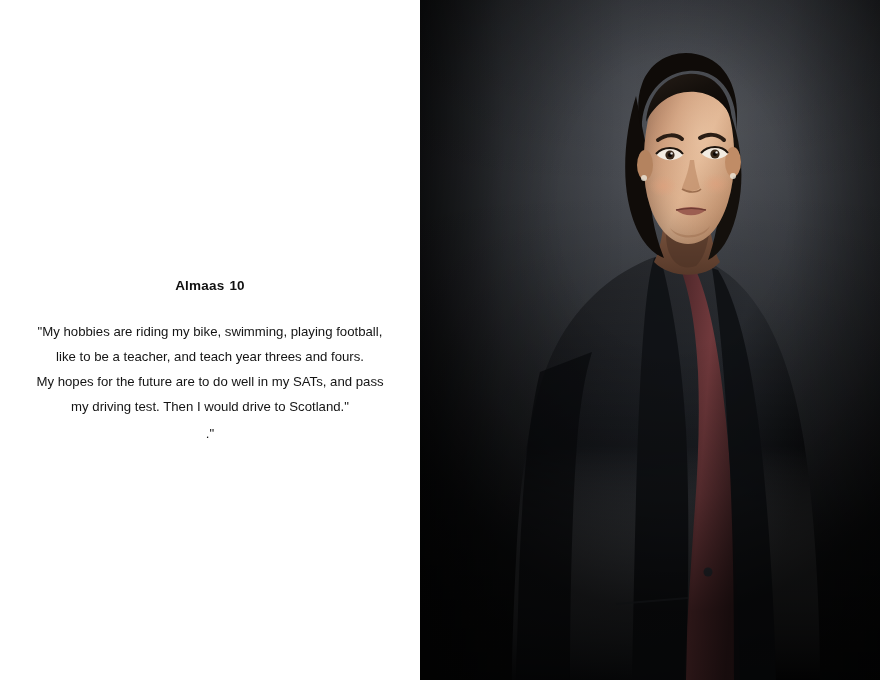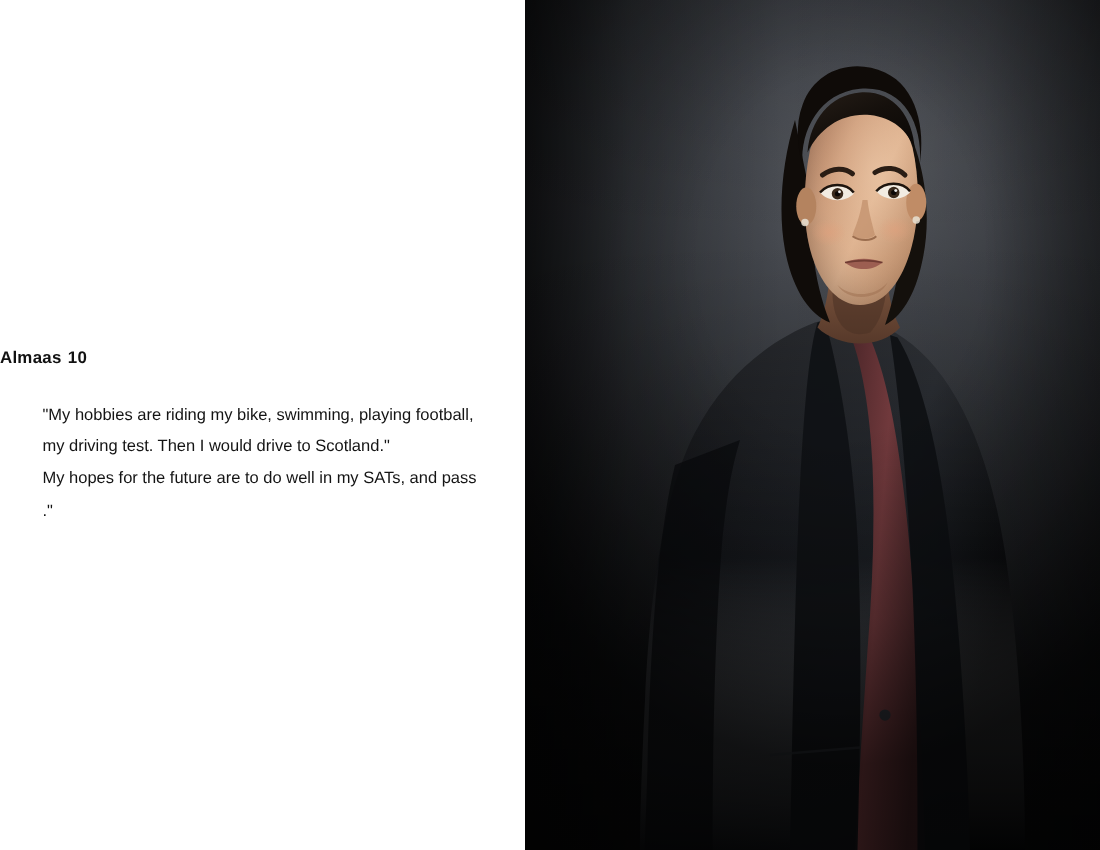--- a/index.html
+++ b/index.html
@@ -27,21 +27,21 @@
     width: 420px;
     height: 680px;
     background: #ffffff;
     flex: 0 0 420px;
   }
   .caption-block {
     position: absolute;
     left: 0;
     top: 278px;
     width: 420px;
-    text-align: left;
+    text-align: center;
     color: #111111;
   }
   .subject-line {
     font-size: 13.5px;
     font-weight: bold;
     letter-spacing: 0.2px;
     color: #111111;
     margin: 0 0 26px 0;
   }
   .subject-name { margin-right: 5px; }
@@ -103,22 +103,23 @@
 
 <div class="page">
 
   <section class="text-panel">
     <div class="caption-block">
       <div class="subject-line">
         <span class="subject-name">Almaas</span><span class="subject-age">10</span>
       </div>
       <p class="quote-body">
         <span class="line">"My hobbies are riding my bike, swimming, playing football,</span>
+        <span class="line">like to be a teacher, and teach year threes and fours.</span>
+        <span class="line">My hopes for the future are to do well in my SATs, and pass</span>
         <span class="line">my driving test. Then I would drive to Scotland."</span>
-        <span class="line">My hopes for the future are to do well in my SATs, and pass</span>
         <span class="quote-tail">."</span>
       </p>
     </div>
   </section>
 
   <section class="photo-panel">
     <div class="backdrop"></div>
     <div class="backdrop-shade"></div>
 
     <svg class="photo-svg" viewBox="0 0 460 680" preserveAspectRatio="none">

